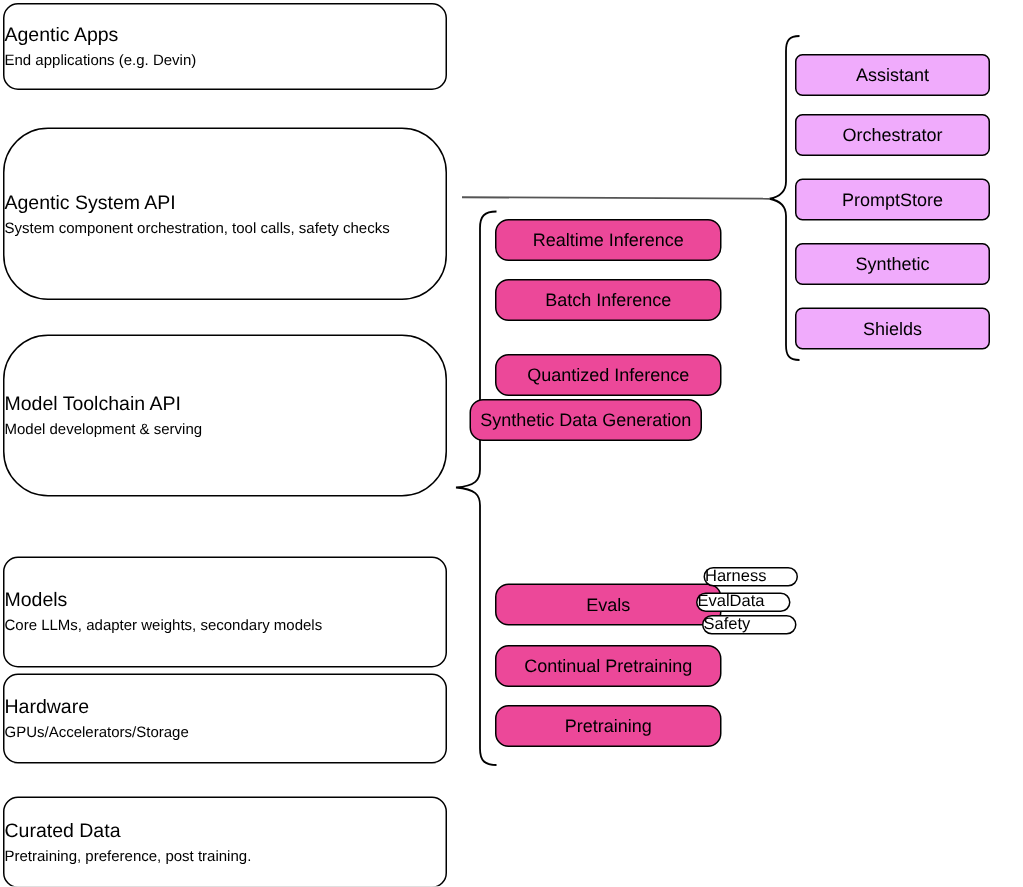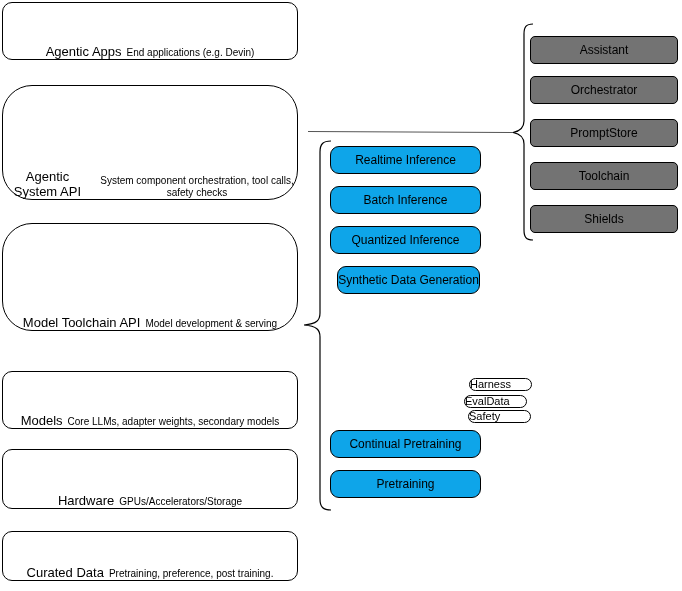--- a/index.html
+++ b/index.html
@@ -20,54 +20,55 @@
   }
   
   .lbox {
     position: absolute;
     left: 2px;
     width: 296px;
     border: 1px solid #000000;
     background: #ffffff;
     box-sizing: border-box;
     display: flex;
-    align-items: flex-end;
+    flex-direction: column;
+    align-items: flex-start;
     justify-content: center;
     gap: 5px;
     text-align: center;
   }
   .r9  { border-radius: 10px; }
   .r22 { border-radius: 30px; }
   .lbox .t { font-size: 13px; line-height: 15px; }
   .lbox .s { font-size: 10px; line-height: 12px; }
   
   .mbox {
     position: absolute;
     left: 330px;
     width: 151px;
     height: 28px;
     border: 1px solid #000000;
     border-radius: 9px;
-    background: #0ea5e9;
+    background: #ec4899;
     box-sizing: border-box;
     display: flex;
     align-items: center;
     justify-content: center;
     font-size: 12px;
     white-space: nowrap;
   }
   
   .rbox {
     position: absolute;
     left: 530px;
-    width: 148px;
+    width: 130px;
     height: 28px;
     border: 1px solid #000000;
     border-radius: 5px;
-    background: #737373;
+    background: #f0abfc;
     box-sizing: border-box;
     display: flex;
     align-items: center;
     justify-content: center;
     font-size: 12px;
     white-space: nowrap;
   }
   
   .pill {
     position: absolute;
@@ -105,44 +106,47 @@
     <div class="s">End applications (e.g. Devin)</div>
   </div>
   <div class="lbox r22" style="top:85px;height:115px">
     <div class="t">Agentic System API</div>
     <div class="s">System component orchestration, tool calls, safety checks</div>
   </div>
   <div class="lbox r22" style="top:223px;height:108px">
     <div class="t">Model Toolchain API</div>
     <div class="s">Model development &amp; serving</div>
   </div>
-  <div class="lbox r9" style="top:371px;height:58px">
+  <div class="lbox r9" style="top:371px;height:74px">
     <div class="t">Models</div>
     <div class="s">Core LLMs, adapter weights, secondary models</div>
   </div>
   <div class="lbox r9" style="top:449px;height:60px">
     <div class="t">Hardware</div>
     <div class="s">GPUs/Accelerators/Storage</div>
   </div>
-  <div class="lbox r9" style="top:531px;height:50px">
+  <div class="lbox r9" style="top:531px;height:61px">
     <div class="t">Curated Data</div>
     <div class="s">Pretraining, preference, post training.</div>
   </div>
 
   <div class="mbox" style="top:146px">
     <span>Realtime Inference</span>
   </div>
   <div class="mbox" style="top:186px">
     <span>Batch Inference</span>
   </div>
-  <div class="mbox" style="top:226px">
+  <div class="mbox" style="top:236px">
     <span>Quantized Inference</span>
   </div>
-  <div class="mbox" style="top:266px;left:337px;width:143px">
+  <div class="mbox" style="top:266px;left:313px;width:155px">
     <span>Synthetic Data Generation</span>
+  </div>
+  <div class="mbox" style="top:389px">
+    <span>Evals</span>
   </div>
   <div class="mbox" style="top:430px">
     <span>Continual Pretraining</span>
   </div>
   <div class="mbox" style="top:470px">
     <span>Pretraining</span>
   </div>
 
   <div class="pill" style="left:469px;top:378px">
     <span>Harness</span>
@@ -157,19 +161,19 @@
   <div class="rbox" style="top:36px">
     <span>Assistant</span>
   </div>
   <div class="rbox" style="top:76px">
     <span>Orchestrator</span>
   </div>
   <div class="rbox" style="top:119px">
     <span>PromptStore</span>
   </div>
   <div class="rbox" style="top:162px">
-    <span>Toolchain</span>
+    <span>Synthetic</span>
   </div>
   <div class="rbox" style="top:205px">
     <span>Shields</span>
   </div>
 
 </div>
 
 </body></html>

